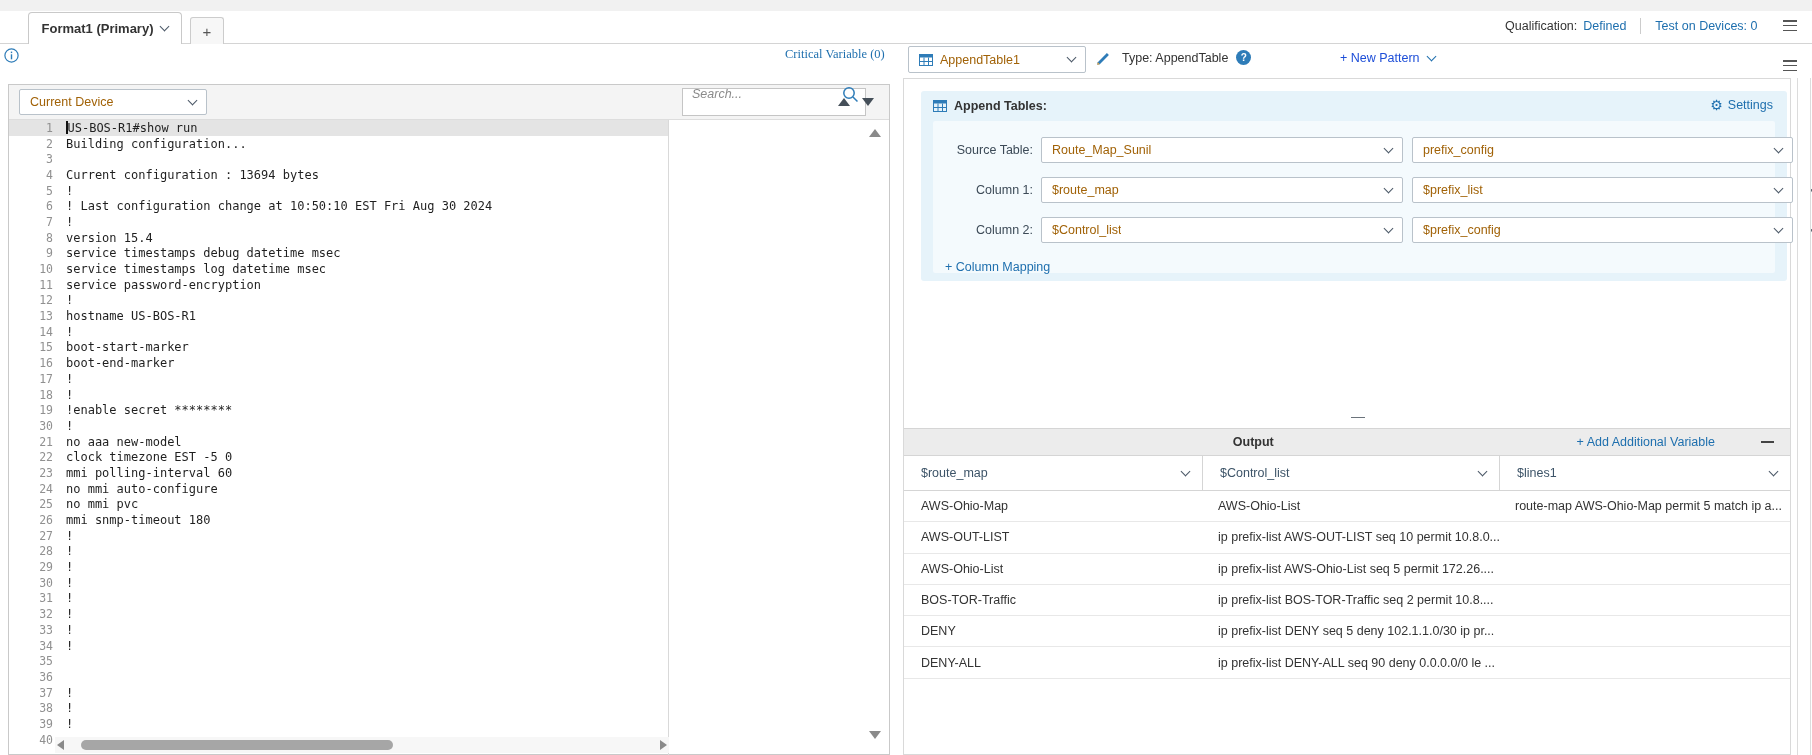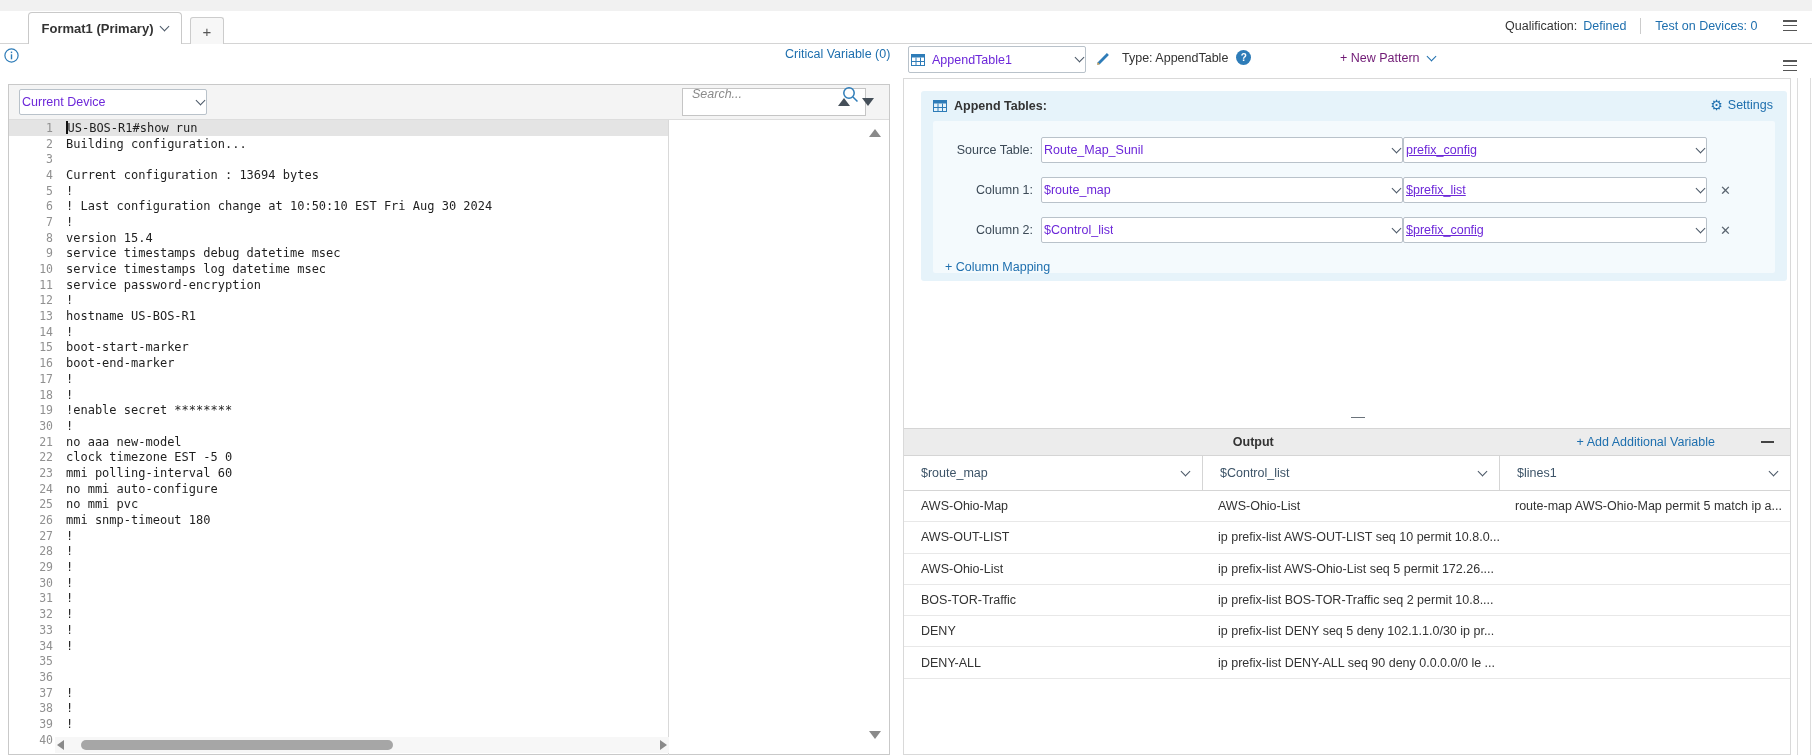--- a/index.html
+++ b/index.html
@@ -21,33 +21,33 @@
   .chev.blue { border-color:#1e6fae; }
 
   .topright { position:absolute; top:18px; left:1505px; display:flex; align-items:center; font-size:12.5px; }
   .blue { color:#1e6fae; }
   .vdiv { width:1px; height:16px; background:#ccc; margin:0 14px; }
   .burger { position:absolute; width:14px; height:11px; display:flex; flex-direction:column; justify-content:space-between; cursor:pointer; }
   .burger span { display:block; height:1.5px; background:#555; }
 
   
   .infoicon { position:absolute; left:4px; top:48px; }
-  .critvar { position:absolute; left:785px; top:47px; font-size:12.5px; color:#1e6fae; }
-
-  .dropdown { display:inline-flex; align-items:center; justify-content:space-between; padding:0 2px;
-    background:#fff; border:1px solid #b9c2ca; height:26px; font-size:12.5px; color:#6d28d9; border-radius:2px; }
+  .critvar { position:absolute; left:785px; top:47px; font-size:12.5px; color:#1e6fae;font-family:Liberation Serif, serif; }
+
+  .dropdown { display:inline-flex; align-items:center; justify-content:space-between; padding:0 10px;
+    background:#fff; border:1px solid #b9c2ca; height:26px; font-size:12.5px; color:#a16207; border-radius:2px; }
   .dd-text { overflow:hidden; white-space:nowrap; }
 
   .pattern-select { position:absolute; left:908px; top:46px; width:178px; height:27px; gap:7px; justify-content:flex-start; }
   .pattern-select .dd-text { flex:1; }
   .pencil { position:absolute; left:1095px; top:51px; }
   .typewrap { position:absolute; left:1122px; top:50px; display:flex; align-items:center; gap:8px; font-size:12.5px; color:#333; }
   .helpicon { width:15px; height:15px; border-radius:50%; background:#2e7cb8; color:#fff; font-size:10px; font-weight:bold;
     display:inline-flex; align-items:center; justify-content:center; }
-  .newpattern { position:absolute; left:1340px; top:51px; display:flex; align-items:center; gap:8px; font-size:12.5px; color:#701a75; }
+  .newpattern { position:absolute; left:1340px; top:51px; display:flex; align-items:center; gap:8px; font-size:12.5px; color:#1d4ed8; }
 
   
   .leftpanel { position:absolute; left:8px; top:84px; width:882px; height:671px; background:#fff; border:1px solid #c9c9c9; }
   .ltoolbar { position:absolute; left:0; top:0; width:100%; height:35px; background:#f4f4f4; border-bottom:1px solid #ddd; }
   .devsel { position:absolute; left:10px; top:4px; width:188px; }
   .searchbox { position:absolute; left:673px; top:3px; width:184px; height:28px; background:#fff; border:1px solid #c5c5c5;
     display:flex; align-items:center; padding:0 6px 16px 9px; }
   .searchbox input { border:none; outline:none; flex:1; min-width:0; font-size:12.5px; font-family:"Liberation Sans",sans-serif; color:#444; background:transparent; }
   .searchbox input::placeholder { font-style:italic; color:#8a8a8a; }
   .tri-up   { width:0; height:0; border-left:6px solid transparent; border-right:6px solid transparent; border-bottom:8px solid #454f59; }
@@ -72,21 +72,21 @@
   
   .rightpanel { position:absolute; left:903px; top:78px; width:888px; height:677px; background:#fff; border:1px solid #d9d9d9; }
   .card { position:absolute; left:17px; top:12px; width:866px; height:190px; background:#e6f3fa; border-radius:3px; }
   .card-head { position:absolute; left:12px; top:8px; display:flex; align-items:center; gap:7px; font-size:12.5px; font-weight:600; color:#333; }
   .settings { position:absolute; right:14px; top:7px; display:flex; align-items:center; gap:5px; font-size:12.5px; color:#1e6fae; }
   .gear { font-size:14px; color:#1e6fae; line-height:1; }
   .card-inner { position:absolute; left:12px; top:30px; width:842px; height:152px; background:#f4fafd; border-radius:2px; padding-top:16px; }
   .ap-row { display:flex; align-items:center; margin-bottom:14px; }
   .ap-label { flex:none; width:100px; text-align:right; font-size:12.5px; color:#3c4a57; margin-right:8px; }
   .ap-dd1 { flex:none; width:362px; }
-  .ap-dd2 { flex:none; width:304px; margin-left:0;text-decoration:underline; }
+  .ap-dd2 { flex:none; width:381px; margin-left:9px; }
   .xbtn { margin-left:13px; font-size:13px; color:#5a6570; cursor:pointer; }
   .colmap { margin-left:12px; font-size:12.5px; color:#1e6fae; display:inline-block; margin-top:2px; }
 
   .collapse { position:absolute; left:446px; top:338px; width:16px; text-align:center; }
   .collapse .bar { display:block; width:14px; height:1px; background:#6b737b; margin:0 auto 2px auto; }
   .collapse .tri { display:inline-block; width:0; height:0; border-left:5px solid transparent; border-right:5px solid transparent; border-bottom:6px solid #6b737b; }
 
   .output { position:absolute; left:0; top:349px; width:100%; }
   .out-head { height:28px; background:#ececec; border-top:1px solid #d5d5d5; border-bottom:1px solid #d5d5d5;
     display:flex; align-items:center; font-size:12.5px;text-align:center; }

